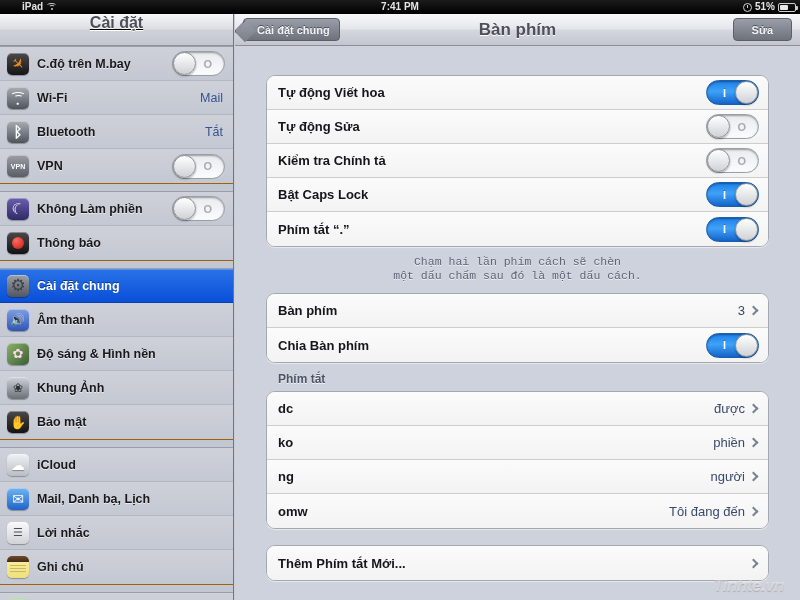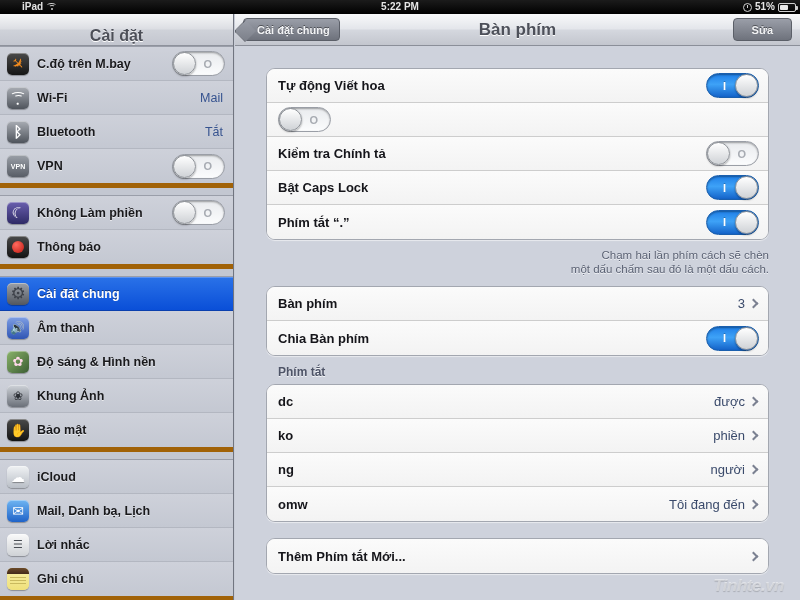--- a/index.html
+++ b/index.html
@@ -32,24 +32,24 @@
   .clock-glyph::after{content:"";position:absolute;left:2.6px;top:1.2px;width:1px;height:3px;background:#d0d0d0;}
   .batt { width:18px; height:9px; border:1px solid #cfcfcf; border-radius:2px; position:relative; }
   .batt::after{content:"";position:absolute;right:-3px;top:2.5px;width:2px;height:4px;background:#cfcfcf;border-radius:0 1px 1px 0;}
   .batt span{position:absolute;left:1px;top:1px;bottom:1px;width:51%;background:#e8e8e8;border-radius:1px;display:block;}
 
   
   .sidebar { position:absolute; left:0; top:14px; width:234px; bottom:0; background:#c3c7d1;
     border-right:1px solid #717580; overflow:hidden; }
   .sb-header {
     height:32px; background:linear-gradient(to bottom,#f6f7f8 0%,#dcdee3 48%,#cfd2d9 52%,#c3c6cf 100%);
-    border-bottom:1px solid #8e929c; display:flex; align-items:flex-end; justify-content:center;
+    border-bottom:1px solid #8e929c; display:flex; align-items:flex-start; justify-content:center;text-decoration:underline;
   }
   .sb-header .t { font-size:16px; font-weight:bold; color:#4c4f58; text-shadow:0 1px 0 #ffffff; }
-  .sb-group { margin-top:7px; border-top:1px solid #9a9ea9; border-bottom:5px solid #a16207; background:#c9ccd5; }
+  .sb-group { margin-top:7px; border-top:1px solid #9a9ea9; border-bottom:1px solid #a16207; background:#c9ccd5; }
   .sb-group.first { margin-top:0; }
   .sb-row {
     height:34px; display:flex; align-items:center; padding:0 8px 0 7px;
     border-bottom:1px solid #b3b7c1; background:linear-gradient(to bottom,#ced1da 0%,#c4c8d2 100%);
     position:relative;
   }
   .sb-row:last-child{ border-bottom:none; }
   .sb-row.selected { background:linear-gradient(to bottom,#2a72e8 0%,#0a4fd8 100%);
      border-bottom:1px solid #0a3fae; box-shadow:inset 0 1px 0 #5b93f2; }
   .sb-row.selected .sb-label{ color:#ffffff; text-shadow:0 -1px 0 rgba(0,0,0,.45); }
@@ -128,33 +128,33 @@
     border-radius:4px; text-shadow:0 -1px 0 rgba(0,0,0,.45); }
   .backbtn::before { content:""; position:absolute; left:-7px; top:4px; width:15px; height:15px;
     background:linear-gradient(135deg,#989ca6,#7b7f89); border-left:1px solid #5b5f68; border-bottom:1px solid #5b5f68;
     transform:rotate(45deg); border-radius:0 0 0 3px; }
   .backbtn span { position:relative; z-index:2; }
   .editbtn { position:absolute; right:8px; top:4px; height:23px; padding:0 18px; display:flex; align-items:center;
     font-size:11px; font-weight:bold; color:#f2f3f5; border-radius:4px;
     background:linear-gradient(to bottom,#9a9ea8,#6e727c); border:1px solid #5b5f68;
     text-shadow:0 -1px 0 rgba(0,0,0,.45); }
 
-  .content { position:absolute; left:0; right:0; top:33px; bottom:0; overflow:hidden; padding:5px 31px; }
+  .content { position:absolute; left:0; right:0; top:33px; bottom:0; overflow:hidden; padding:12px 31px; }
   .group { background:#f7f7f7; border:1px solid #a3a7b0; border-radius:9px; overflow:hidden;
     box-shadow:0 1px 1px rgba(255,255,255,.55); }
   .row { height:34px; display:flex; align-items:center; padding:0 11px; border-bottom:1px solid #cdcdcd;
     background:linear-gradient(to bottom,#fbfbfb,#f3f3f3); }
   .row:last-child { border-bottom:none; }
   .row .label { font-size:13px; font-weight:bold; color:#15151a; flex:1; }
   .row .val { font-size:13px; color:#3a4a6b; margin-right:5px; }
   .chev { width:7px; height:7px; border-right:2px solid #7b8191; border-top:2px solid #7b8191;
     transform:rotate(45deg); flex:0 0 auto; }
   .row .sw { margin-right:-2px; }
-  .footnote { text-align:right; font-size:11.5px; color:#5b6274; line-height:14px;
-    text-shadow:0 1px 0 rgba(255,255,255,.7); padding:8px 0 10px; }
+  .footnote { text-align:center; font-size:11.5px; color:#5b6274; line-height:14px;
+    text-shadow:0 1px 0 rgba(255,255,255,.7); padding:8px 0 10px;font-family:Liberation Mono, monospace; }
   .grouphdr { font-size:12px; font-weight:bold; color:#4e5467; text-shadow:0 1px 0 rgba(255,255,255,.75);
     padding:9px 0 5px 12px; }
   .gap { height:16px; }
 
   .watermark { position:absolute; right:16px; bottom:4px; font-size:17px; font-weight:bold;
     color:rgba(255,255,255,.45); letter-spacing:-0.5px; font-style:italic;
     text-shadow:0 1px 1px rgba(0,0,0,.18); pointer-events:none; }
 </style>
 </head>
 <body>
@@ -163,21 +163,21 @@
 
   <div class="statusbar">
     <div class="sb-left">
       <span class="sb-ipad">iPad</span>
       <span class="wifi-glyph">
           <i></i>
           <i></i>
           <i></i>
         </span>
     </div>
-    <div class="sb-center">5:22 PM</div>
+    <div class="sb-center">7:41 PM</div>
     <div class="sb-right">
       <span class="clock-glyph"></span>
       <span class="sb-pct">51%</span>
       <span class="batt">
           <span></span>
         </span>
     </div>
   </div>
 
   <div class="sidebar">
@@ -297,20 +297,21 @@
 
       <div class="group" id="grp1">
           <div class="row">
             <span class="label">Tự động Viết hoa</span>
             <div class="sw on">
               <span class="mark">I</span>
               <span class="knob"></span>
             </div>
           </div>
           <div class="row">
+            <span class="label">Tự động Sửa</span>
             <div class="sw off">
               <span class="mark">O</span>
               <span class="knob"></span>
             </div>
           </div>
           <div class="row">
             <span class="label">Kiểm tra Chính tả</span>
             <div class="sw off">
               <span class="mark">O</span>
               <span class="knob"></span>

